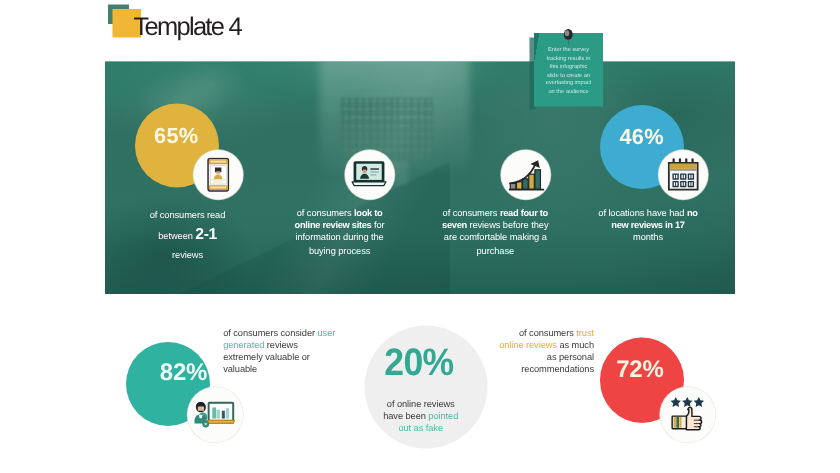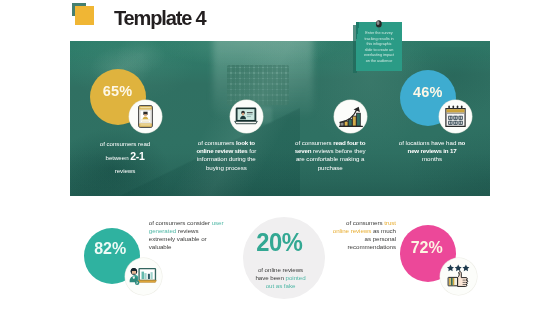--- a/index.html
+++ b/index.html
@@ -3,21 +3,21 @@
 <meta charset="utf-8">
 <style>
   html,body{margin:0;padding:0;}
   body{width:560px;height:315px;background:#ffffff;font-family:"Liberation Sans",sans-serif;overflow:hidden;position:relative;}
   .stage{position:absolute;left:0;top:0;width:560px;height:315px;background:#fff;}
 
   
   .logo{position:absolute;left:72.2px;top:2.8px;width:26px;height:26px;}
   .logo .sq-back{position:absolute;left:0;top:0;width:13.6px;height:13.6px;background:#457f70;}
   .logo .sq-front{position:absolute;left:2.4px;top:2.8px;width:19.8px;height:19.5px;background:#f0b634;}
-  .title{position:absolute;left:114px;top:6px;font-size:20px;font-weight:700;color:#231f20;line-height:24px;letter-spacing:-1.15px;}
+  .title{position:absolute;left:89px;top:6px;font-size:17px;font-weight:400;color:#231f20;line-height:24px;letter-spacing:-1.15px;}
 
   
   .hero{position:absolute;left:70px;top:41px;width:420px;height:155px;overflow:hidden;background:#30796a;}
   .hero .ph{position:absolute;}
 
   .pct{position:absolute;border-radius:50%;display:flex;align-items:center;justify-content:center;
        color:#fdf7e6;font-size:14.5px;font-weight:600;letter-spacing:.2px;}
   .pct .v{display:block;transform:translateY(-6px);}
   .bpct .v{display:block;transform:translate(-1.5px,-7px);}
   .bpct .v20{display:block;font-size:25.5px;letter-spacing:-.5px;transform:scaleX(.93) translate(-3px,-2px);transform-origin:left center;}
@@ -213,27 +213,27 @@
       <div><b>seven</b><span> reviews before they</span></div>
       <div><span>are comfortable making a</span></div>
       <div><span>purchase</span></div>
     </div>
   <div class="blurb" style="left:387px;top:139px;width:90px;">
       <div><span>of locations have had </span><b>no</b></div>
       <div><b>new reviews in 17</b></div>
       <div><span>months</span></div>
     </div>
 
-  <div class="bpct" style="left:83.7px;top:227.7px;width:56px;height:56px;background:#2fb2a0;color:#eefaf6;font-size:16px;letter-spacing:-.1px;">
+  <div class="bpct" style="left:83.7px;top:227.7px;width:56px;height:56px;background:#2fb2a0;color:#eefaf6;font-size:16px;letter-spacing:-.1px;justify-content:flex-end;">
       <span class="v">82%</span>
     </div>
   <div class="bpct" style="left:242.5px;top:216.5px;width:82px;height:82px;background:#f0eff0;color:#33a893;font-size:24px;align-items:flex-start;padding-top:13px;box-sizing:border-box;letter-spacing:-.6px;">
       <span class="v20">20%</span>
     </div>
-  <div class="bpct" style="left:400px;top:224.6px;width:56.3px;height:57px;background:#ec4899;color:#fdf4e2;font-size:16px;letter-spacing:-.1px;">
+  <div class="bpct" style="left:400px;top:224.6px;width:56.3px;height:57px;background:#ef4444;color:#fdf4e2;font-size:16px;letter-spacing:-.1px;">
       <span class="v" style="transform:translate(-1.5px,-5.5px);">72%</span>
     </div>
 
   <div class="ic" style="left:124.5px;top:258px;width:37px;height:37px;">
     <svg width="28" height="19.2" viewBox="0 0 32 22" style="margin-left:-1px;margin-top:.5px;">
       <g>
         <circle cx="7.1" cy="12.6" r="3.4" fill="#35a392"></circle>
         <path d="M1.8 5.1c0-2.2 1.7-3.9 3.8-3.9s3.8 1.7 3.8 3.9c0 2.2-1.7 3.9-3.8 3.9S1.8 7.3 1.8 5.1z" fill="#1c2b33"></path>
         <path d="M3.3 4.6h4.7v3.2H3.3z" fill="#e7b795"></path>
         <path d="M2 4.4c0-1.9 1.5-3.3 3.4-3.3S8.9 2.5 8.9 4.4c0 .5-.2.8-.4 1.1-.3-1.1-1-1.7-2-2-.6.5-1.5.9-2.5.9-.8 0-1.4.4-1.7 1.2-.2-.3-.3-.7-.3-1.2z" fill="#16232b"></path>

